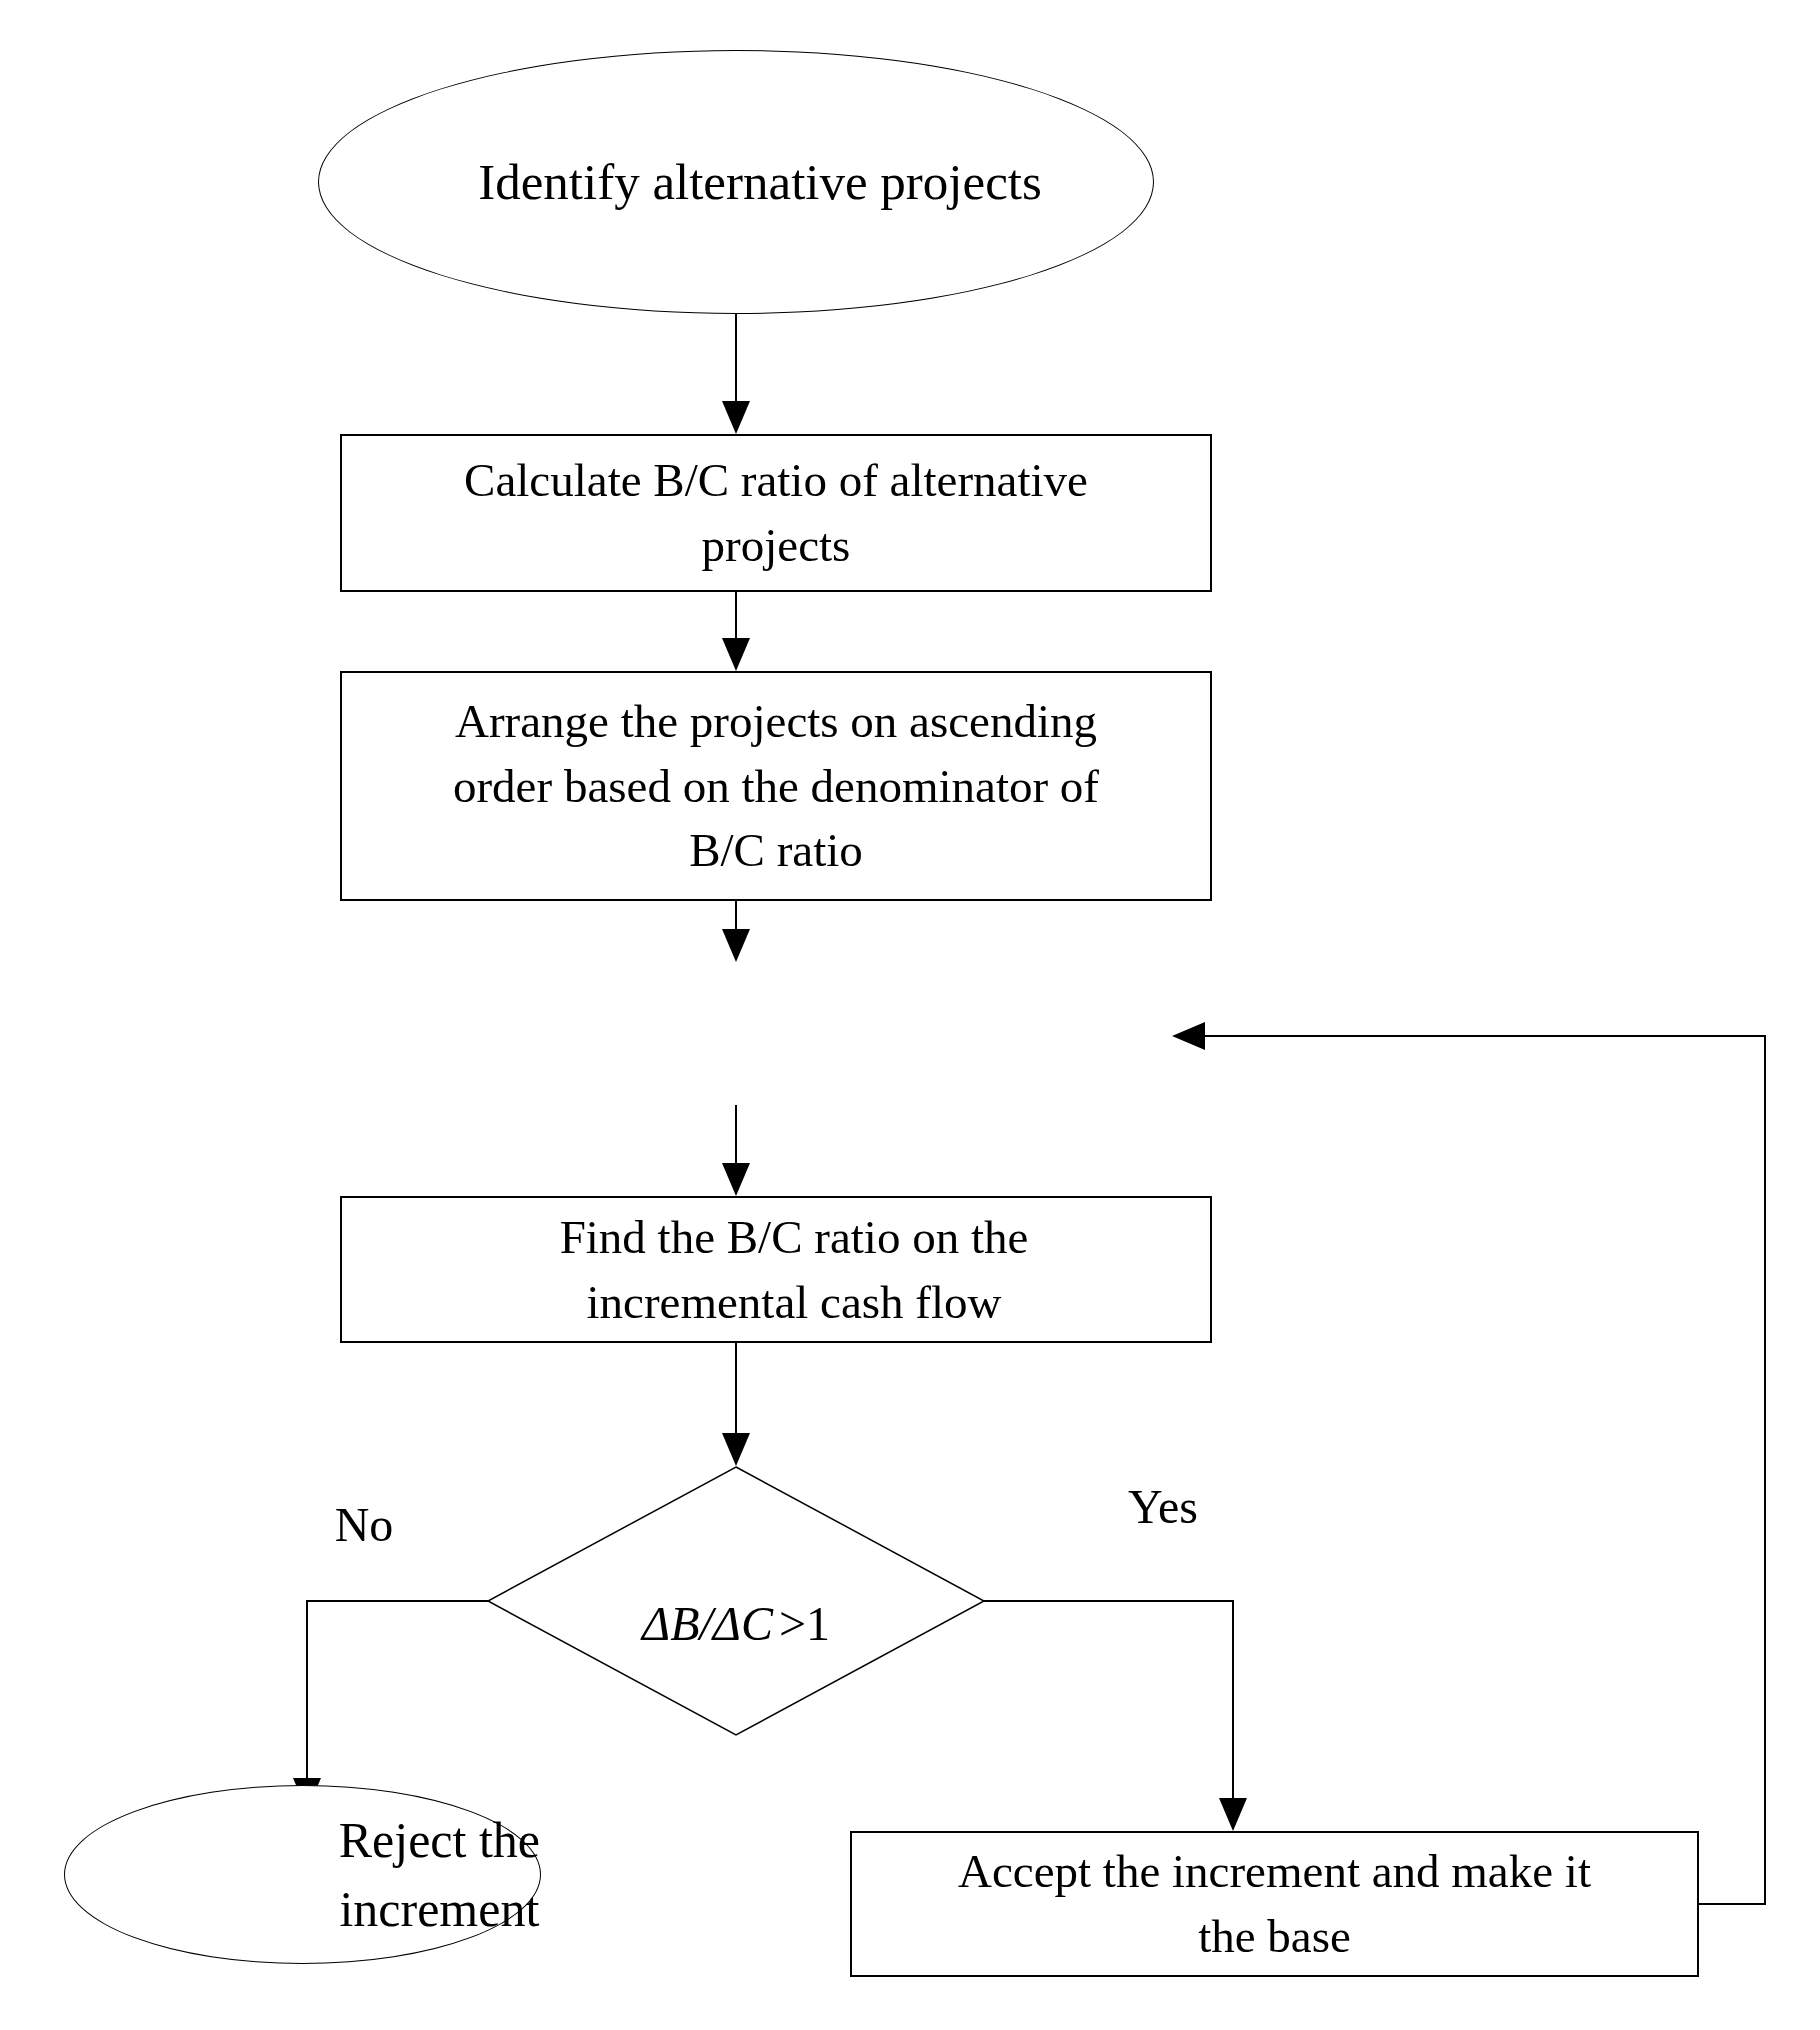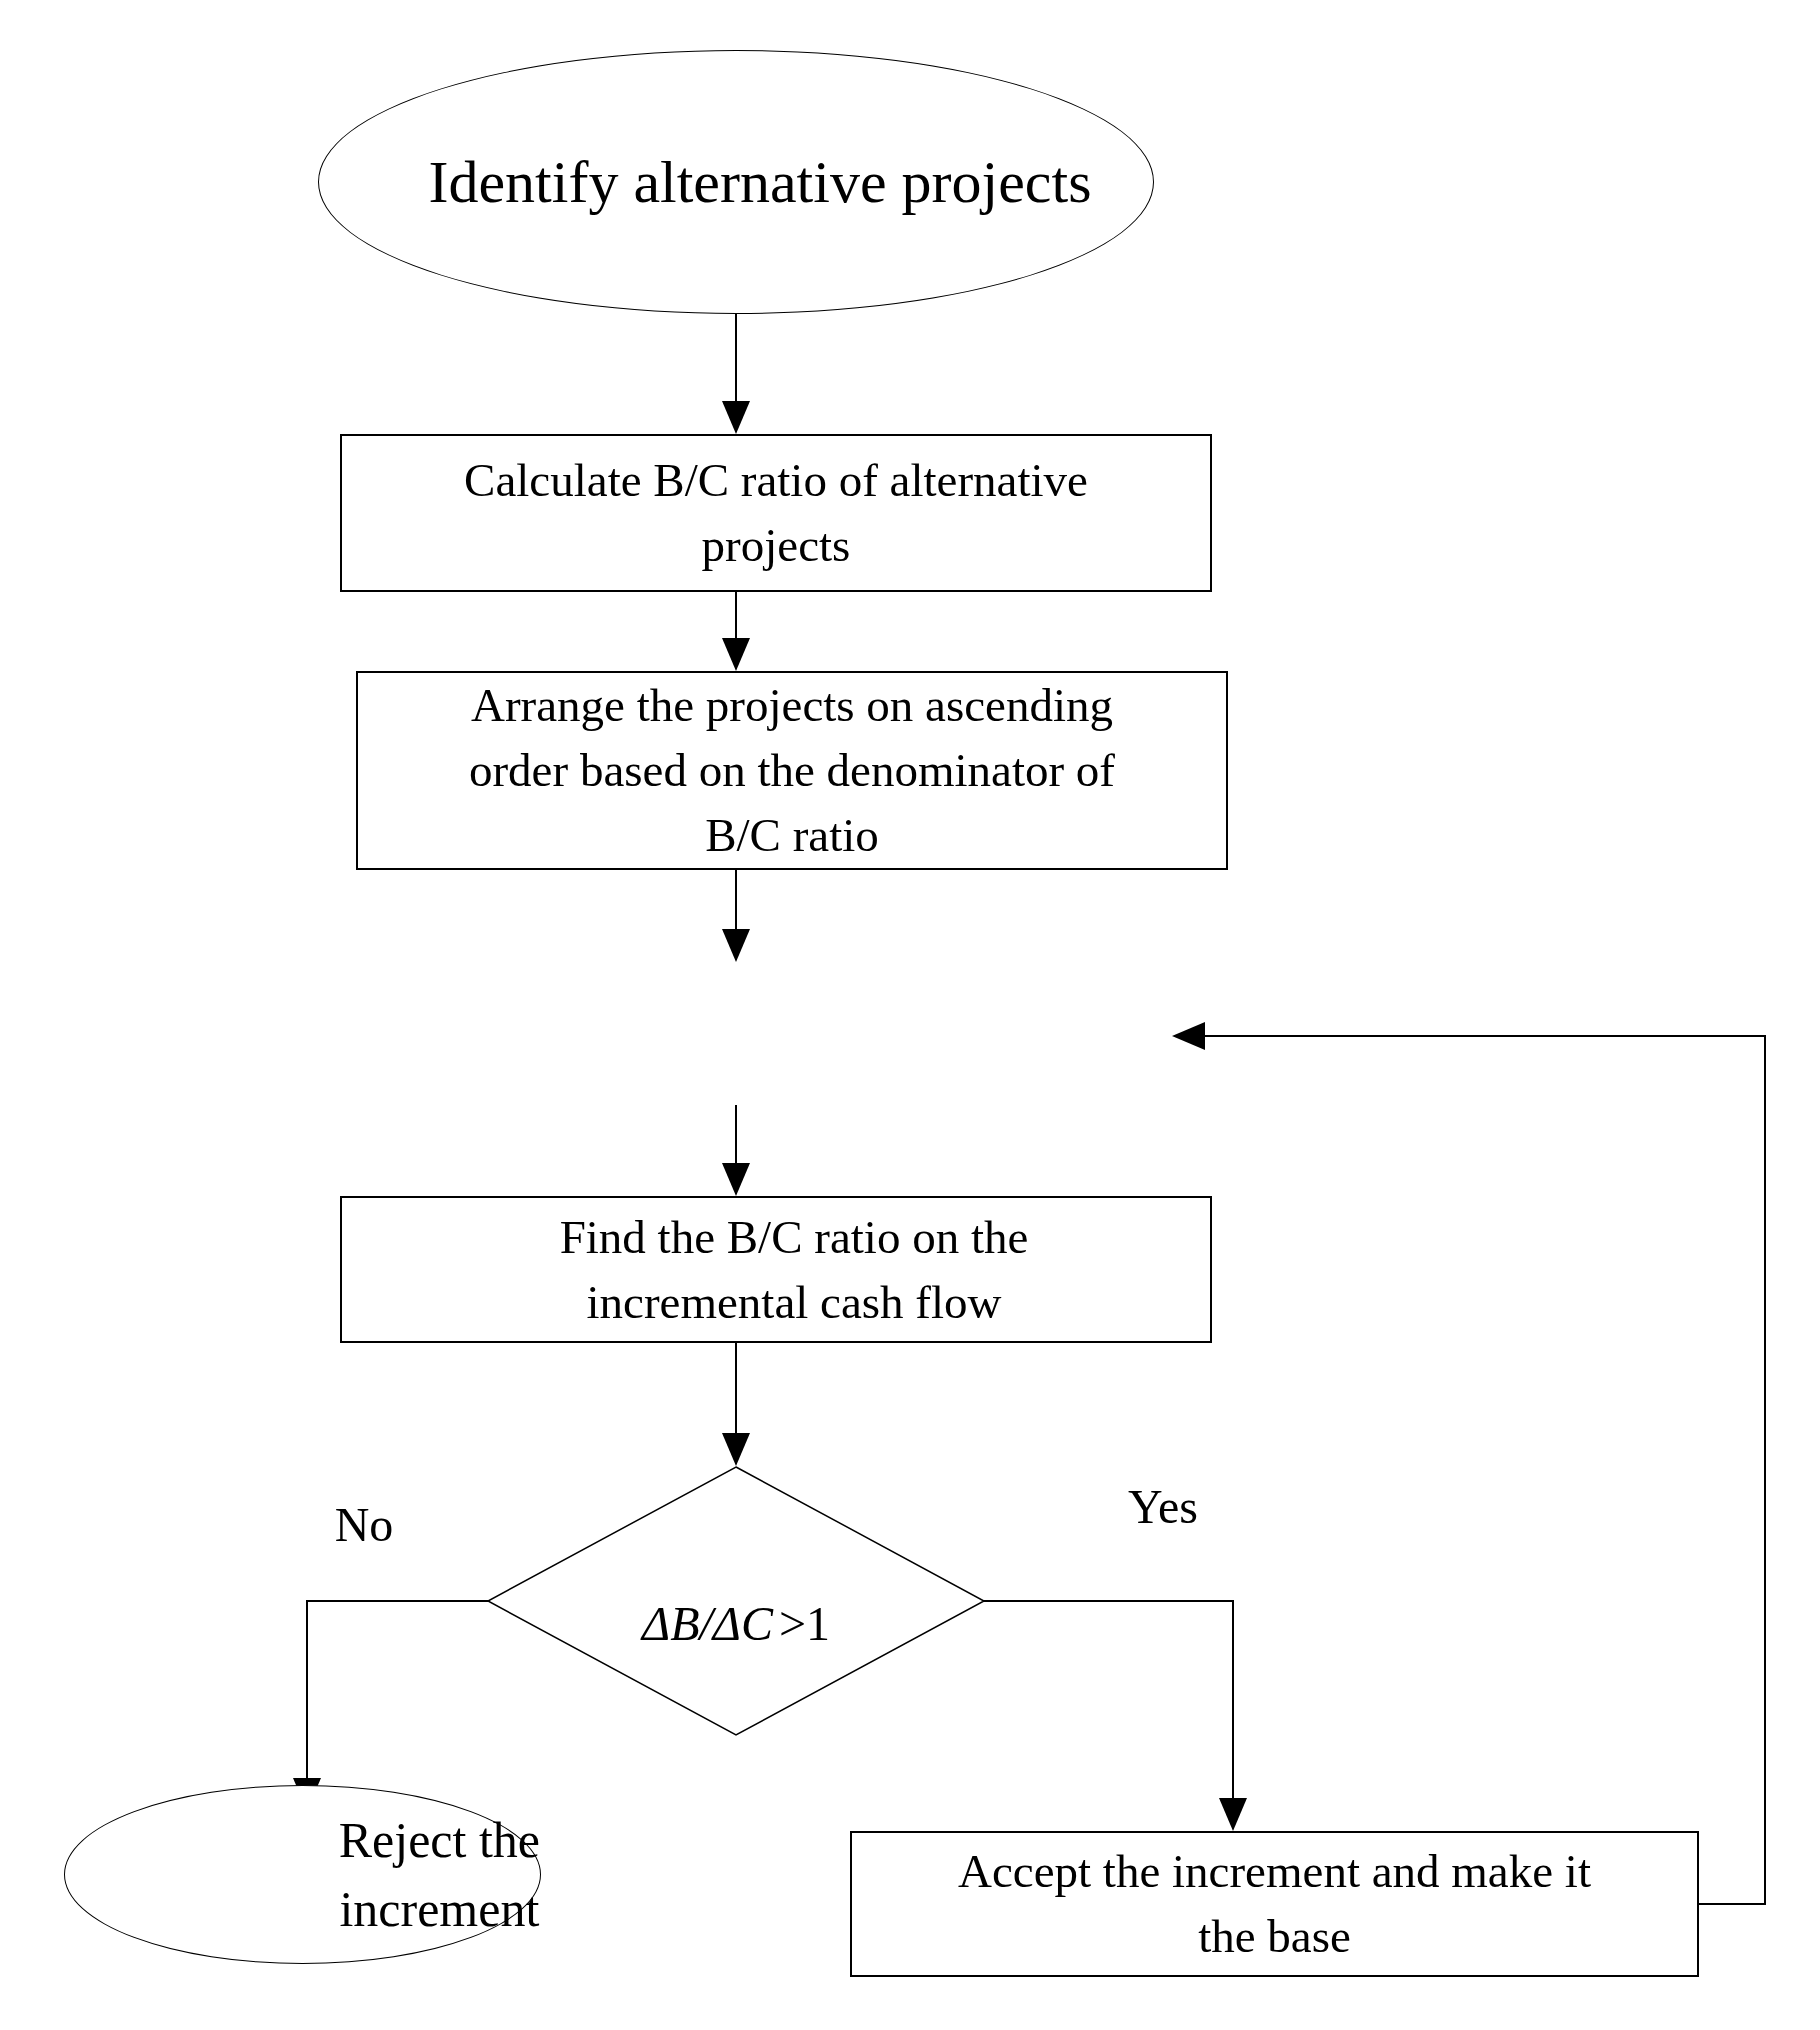--- a/index.html
+++ b/index.html
@@ -30,23 +30,23 @@
     display: flex;
     align-items: center;
     justify-content: center;
     text-align: center;
     background: var(--bg-color, #ffffff);
   }
   .rect { border: 2.5px solid var(--line-color, #000000); margin-left: 40px; }
   .ellipse { border: 1.5px solid var(--line-color, #000000); border-radius: 50%; }
   .label { white-space: pre-line; font-size: 47px; line-height: 1.38; }
   .start-node  { left: 318px; top: 50px;  width: 836px; height: 264px; }
-  .start-node .label { font-size: 60px; margin-left: 48px; }
+  .start-node .label { font-size: 51px; margin-left: 48px; }
   .calculate-node { left: 300px; top: 434px;  width: 872px; height: 158px; }
-  .arrange-node   { left: 316px; top: 671px;  width: 872px; height: 199px; }
+  .arrange-node   { left: 300px; top: 671px;  width: 872px; height: 230px; }
   .determine-node { left: 300px; top: 962px;  width: 872px; height: 143px; }
   .find-node      { left: 300px; top: 1196px; width: 872px; height: 147px; padding-left: 36px; }
   .decision-label {
     position: absolute;
     left: 536px; top: 1551px; width: 400px; height: 100px;
     display: flex; align-items: flex-end; justify-content: center;
     background: transparent;
     font-size: 48px;
   }
   .decision-label .expr { font-style: italic; }

